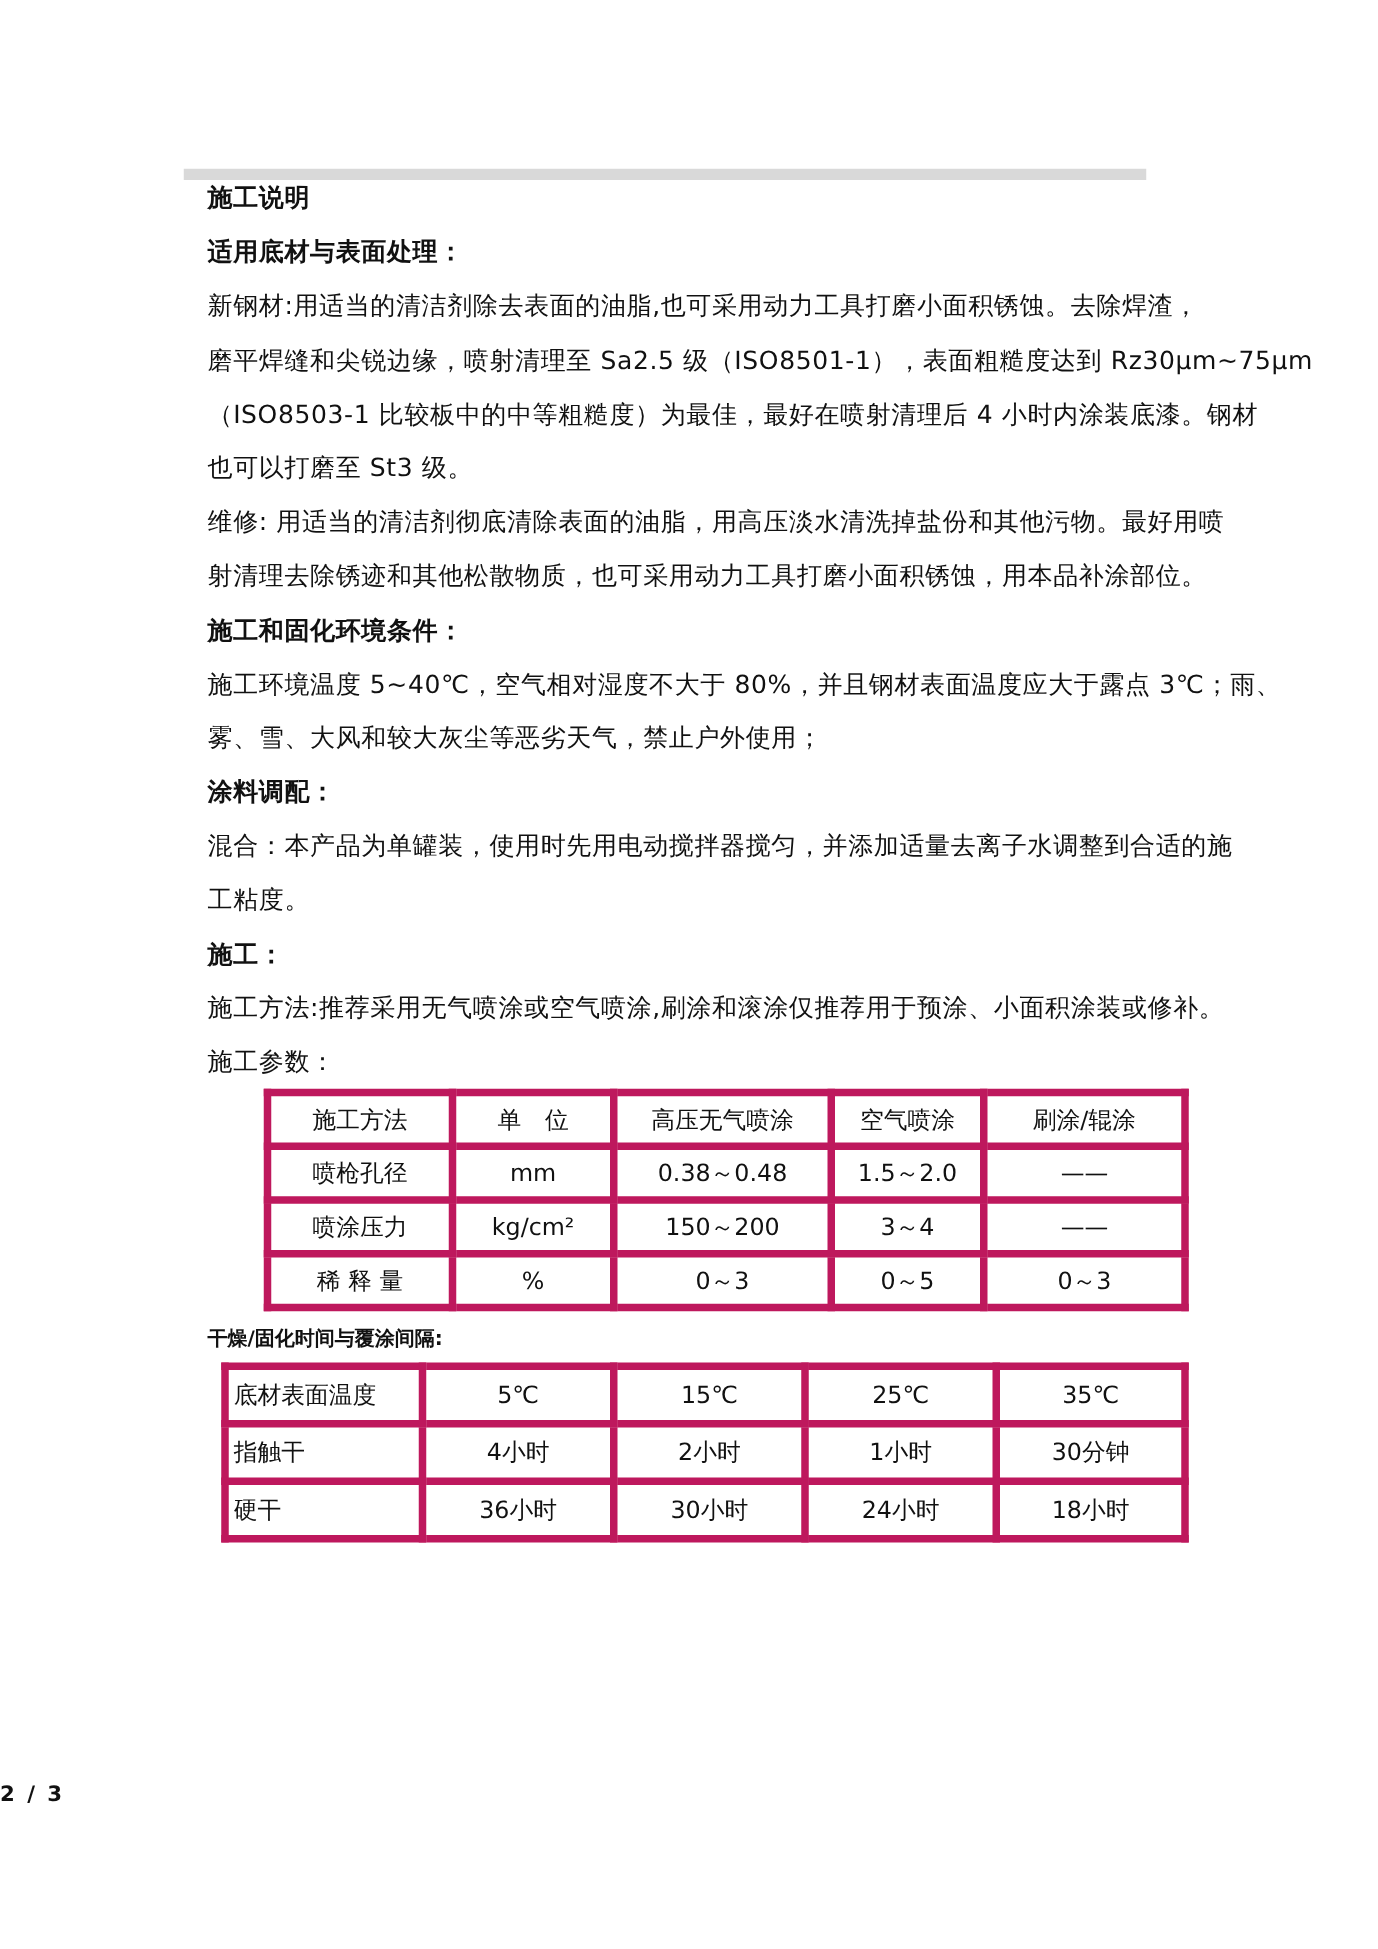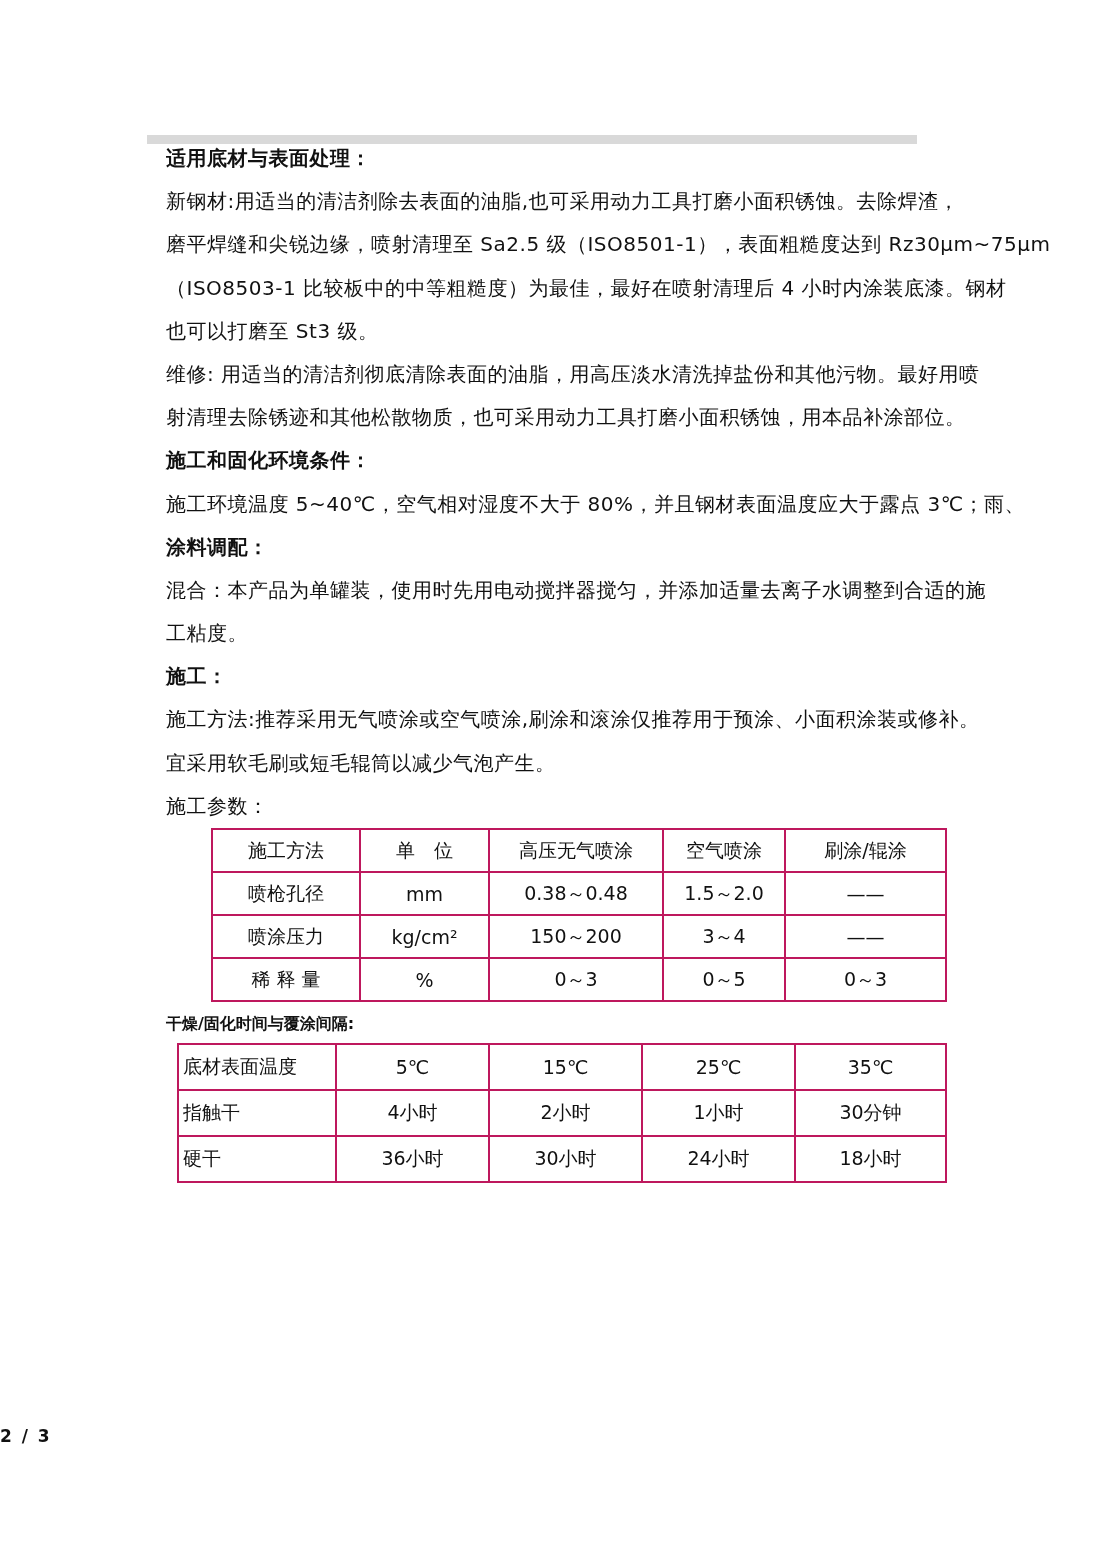--- a/index.html
+++ b/index.html
@@ -33,21 +33,21 @@
     line-height: 43.2px;
     white-space: nowrap;
     letter-spacing: 0.5px;
   }
   .line.bold { font-weight: bold; }
   table {
     border-collapse: collapse;
     table-layout: fixed;
   }
   td {
-    border: 2px solid #be185d;
+    border: 6px solid #be185d;
     font-size: 19px;
     text-align: center;
     vertical-align: middle;
     padding: 0 4px;
     overflow: hidden;
     white-space: nowrap;
   }
   .params-table { margin-left: 45px; width: 734px; }
   .params-table td { height: 43px; }
   .drying-table { margin-left: 11px; width: 768px; }
@@ -72,35 +72,36 @@
 </style>
 </head>
 <body>
 
 <div class="page">
 
   <div class="header-rule"></div>
 
   <div class="content">
 
+    <div class="line bold">施工说明</div>
     <div class="line bold">适用底材与表面处理：</div>
     <div class="line">新钢材:用适当的清洁剂除去表面的油脂,也可采用动力工具打磨小面积锈蚀。去除焊渣，</div>
     <div class="line">磨平焊缝和尖锐边缘，喷射清理至 Sa2.5 级（ISO8501-1），表面粗糙度达到 Rz30μm~75μm</div>
     <div class="line">（ISO8503-1 比较板中的中等粗糙度）为最佳，最好在喷射清理后 4 小时内涂装底漆。钢材</div>
     <div class="line">也可以打磨至 St3 级。</div>
     <div class="line">维修: 用适当的清洁剂彻底清除表面的油脂，用高压淡水清洗掉盐份和其他污物。最好用喷</div>
     <div class="line">射清理去除锈迹和其他松散物质，也可采用动力工具打磨小面积锈蚀，用本品补涂部位。</div>
     <div class="line bold">施工和固化环境条件：</div>
     <div class="line">施工环境温度 5~40℃，空气相对湿度不大于 80%，并且钢材表面温度应大于露点 3℃；雨、</div>
+    <div class="line">雾、雪、大风和较大灰尘等恶劣天气，禁止户外使用；</div>
     <div class="line bold">涂料调配：</div>
     <div class="line">混合：本产品为单罐装，使用时先用电动搅拌器搅匀，并添加适量去离子水调整到合适的施</div>
     <div class="line">工粘度。</div>
     <div class="line bold">施工：</div>
     <div class="line">施工方法:推荐采用无气喷涂或空气喷涂,刷涂和滚涂仅推荐用于预涂、小面积涂装或修补。</div>
-    <div class="line">宜采用软毛刷或短毛辊筒以减少气泡产生。</div>
     <div class="line">施工参数：</div>
 
     <table class="params-table">
       <colgroup>
         <col style="width:148px">
           <col style="width:129px">
           <col style="width:174px">
           <col style="width:122px">
           <col style="width:161px">
       </colgroup>

